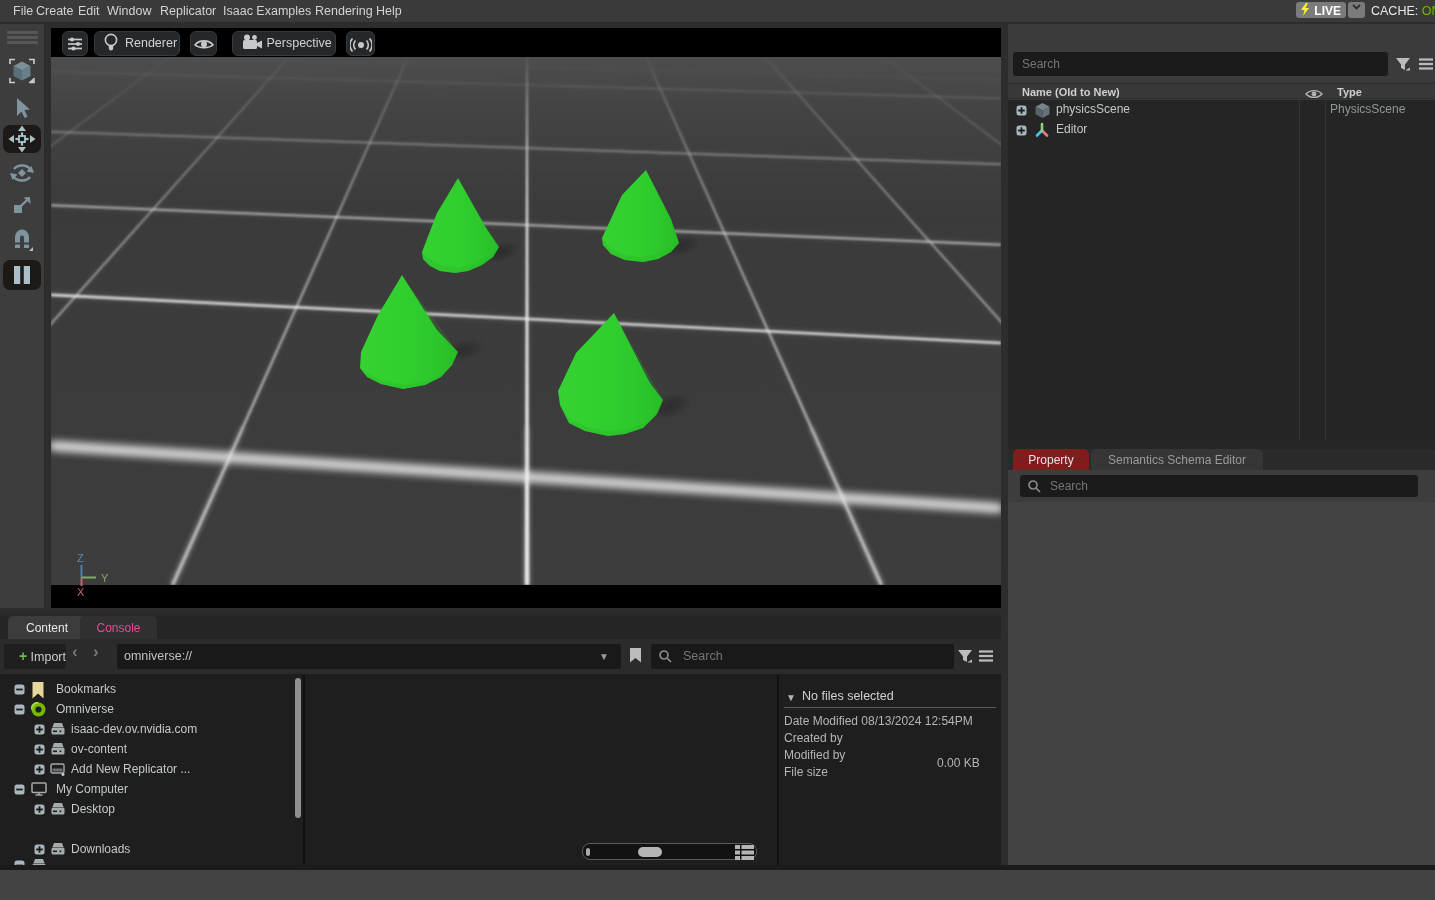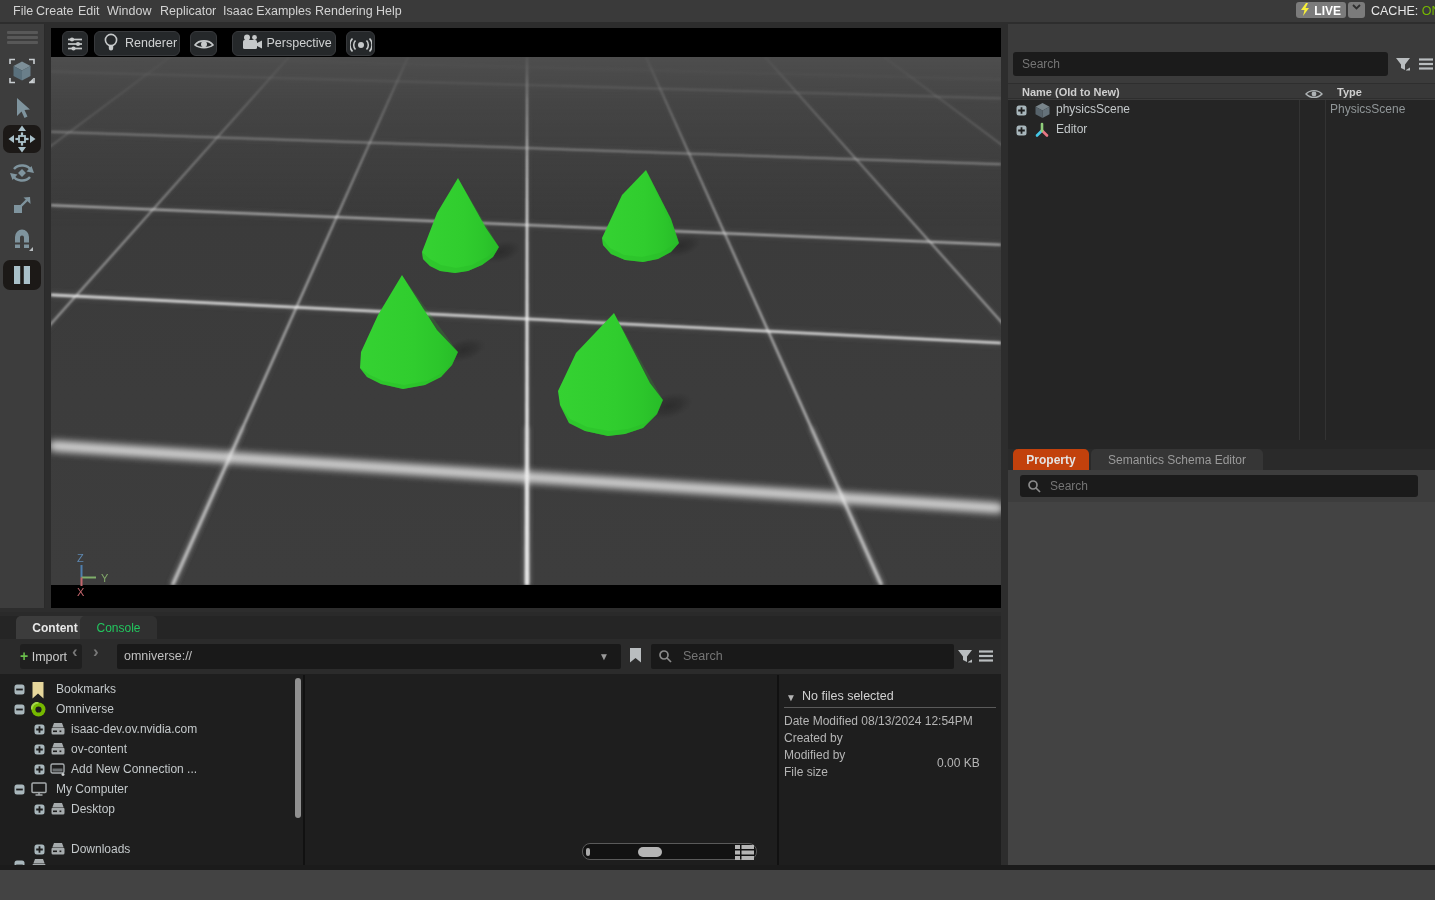--- a/index.html
+++ b/index.html
@@ -299,41 +299,41 @@
               <path d="M8,9 V2" stroke="#8fce7a"></path>
             </g>
           </svg></span>
 <span class="abs" style="left:48px;top:2px">Editor</span>
       </div>
 </div>
 
 <div class="abs" style="left:0;top:416px;width:427px;height:9px;background:#262626"></div>
 
 <div class="abs" style="left:0;top:425px;width:427px;height:21px;background:#2a2a2a">
-<div class="tab" style="left:5px;top:0;width:76px;height:21px;background:#c2410c;color:#e4e4e4;line-height:22px;font-weight:bold">Property</div>
+<div class="tab" style="left:5px;top:0;width:76px;height:21px;background:#7f1d1d;color:#e4e4e4;line-height:22px;font-weight:normal">Property</div>
 <div class="tab" style="left:83px;top:0;width:172px;height:21px;background:#363636;color:#9a9a9a;line-height:22px">Semantics Schema Editor</div>
 </div>
 <div class="abs" style="left:0;top:446px;width:427px;height:56px;background:#3d3d3d"></div>
 <div class="srch" style="left:12px;top:451px;width:398px;height:22px;line-height:22px;padding-left:30px">Search</div>
 <div class="abs" style="left:19px;top:455px"><svg width="14" height="14" viewBox="0 0 14 14" style="">
         <circle cx="6" cy="6" r="4" fill="none" stroke="#8a8a8a" stroke-width="1.7"></circle>
         <path d="M9,9 L13,13" stroke="#8a8a8a" stroke-width="1.7"></path>
       </svg></div>
 <div class="abs" style="left:0;top:478px;width:427px;height:366px;background:#434343"></div>
 </div>
 
 <div class="abs" style="left:0;top:612px;width:1001px;height:253px;background:#1e1e1e">
 <div class="abs" style="left:0;top:0;width:1001px;height:4px;background:#2a2a2a"></div>
 <div class="abs" style="left:0;top:4px;width:1001px;height:23px;background:#252525">
-<div class="tab" style="left:16px;top:0;width:78px;height:23px;background:#3c3c3c;color:#e8e8e8;line-height:24px;font-weight:bold">Content</div>
-<div class="tab" style="left:80px;top:0;width:77px;height:23px;background:#303030;color:#22c55e;line-height:24px">Console</div>
+<div class="tab" style="left:8px;top:0;width:78px;height:23px;background:#3c3c3c;color:#e8e8e8;line-height:24px;font-weight:normal">Content</div>
+<div class="tab" style="left:80px;top:0;width:77px;height:23px;background:#303030;color:#ec4899;line-height:24px">Console</div>
 </div>
 
 <div class="abs" style="left:0;top:27px;width:1001px;height:35px;background:#2b2b2b">
-<div class="abs" style="left:20px;top:5px;width:62px;height:25px;background:#1f1f1f;border-radius:3px;color:#cccccc;font-size:12.5px;line-height:25px;text-align:left"><span style="color:#6abf4b;font-weight:bold;font-size:14px">+</span> Import</div>
+<div class="abs" style="left:4px;top:5px;width:62px;height:25px;background:#1f1f1f;border-radius:3px;color:#cccccc;font-size:12.5px;line-height:25px;text-align:right"><span style="color:#6abf4b;font-weight:bold;font-size:14px">+</span> Import</div>
 <span class="abs" style="left:72px;top:3px;color:#787878;font-size:17px;font-weight:bold">‹</span>
 <span class="abs" style="left:93px;top:3px;color:#787878;font-size:17px;font-weight:bold">›</span>
 <div class="abs" style="left:117px;top:5px;width:504px;height:25px;background:#191919;border-radius:2px;color:#c0c0c0;font-size:12.5px;line-height:25px;padding-left:7px">omniverse://
 <span class="abs" style="right:12px;top:0;color:#9a9a9a;font-size:10px">▼</span></div>
 <span class="abs" style="left:629px;top:9px"><svg width="13" height="15" viewBox="0 0 13 15" style="">
           <path d="M1,0 H12 V14.5 L6.5,10 L1,14.5 Z" fill="#b9bdbf"></path>
         </svg></span>
 <div class="abs" style="left:651px;top:5px;width:303px;height:25px;background:#191919;border-radius:2px;color:#757575;font-size:12.5px;line-height:25px;padding-left:32px">Search</div>
 <span class="abs" style="left:658px;top:10px"><svg width="14" height="14" viewBox="0 0 14 14" style="">
           <circle cx="6" cy="6" r="4" fill="none" stroke="#8a8a8a" stroke-width="1.7"></circle>
@@ -407,21 +407,21 @@
       <div class="row" style="left:0;top:84.0px;width:300px;height:20px;overflow:hidden">
         <span class="abs" style="left:34px;top:5px"><svg width="11" height="11" viewBox="0 0 11 11" style="">
             <rect x="0.5" y="0.5" width="10" height="10" rx="2.5" fill="#a9b7bc"></rect>
             <path d="M5.5,2.2 V8.8 M2.2,5.5 H8.8" stroke="#1e1e1e" stroke-width="1.8"></path>
           </svg></span>
         <span class="abs" style="left:50px;top:3px"><svg width="17" height="14" viewBox="0 0 17 14" style="">
             <rect x="1" y="2" width="13" height="9" rx="1.5" fill="none" stroke="#a6abad" stroke-width="1.4"></rect>
             <rect x="2.5" y="6.5" width="10" height="3" fill="#6a6e70"></rect>
             <path d="M13,11 v3 M11.5,12.5 h3" stroke="#cfd2d3" stroke-width="1.4"></path>
           </svg></span>
-        <span class="abs" style="left:71px;top:3px">Add New Connection ...</span>
+        <span class="abs" style="left:71px;top:3px">Add New Replicator ...</span>
       </div>
       <div class="row" style="left:0;top:104.0px;width:300px;height:20px;overflow:hidden">
         <span class="abs" style="left:14px;top:5px"><svg width="11" height="11" viewBox="0 0 11 11" style="">
             <rect x="0.5" y="0.5" width="10" height="10" rx="2.5" fill="#a9b7bc"></rect>
             <path d="M2.2,5.5 H8.8" stroke="#1e1e1e" stroke-width="1.8"></path>
           </svg></span>
         <span class="abs" style="left:31px;top:3px"><svg width="16" height="14" viewBox="0 0 16 14" style="">
             <rect x="1" y="1" width="14" height="9.5" rx="1" fill="none" stroke="#a6abad" stroke-width="1.5"></rect>
             <path d="M8,10.5 V13 M4.5,13 H11.5" stroke="#a6abad" stroke-width="1.5"></path>
           </svg></span>

